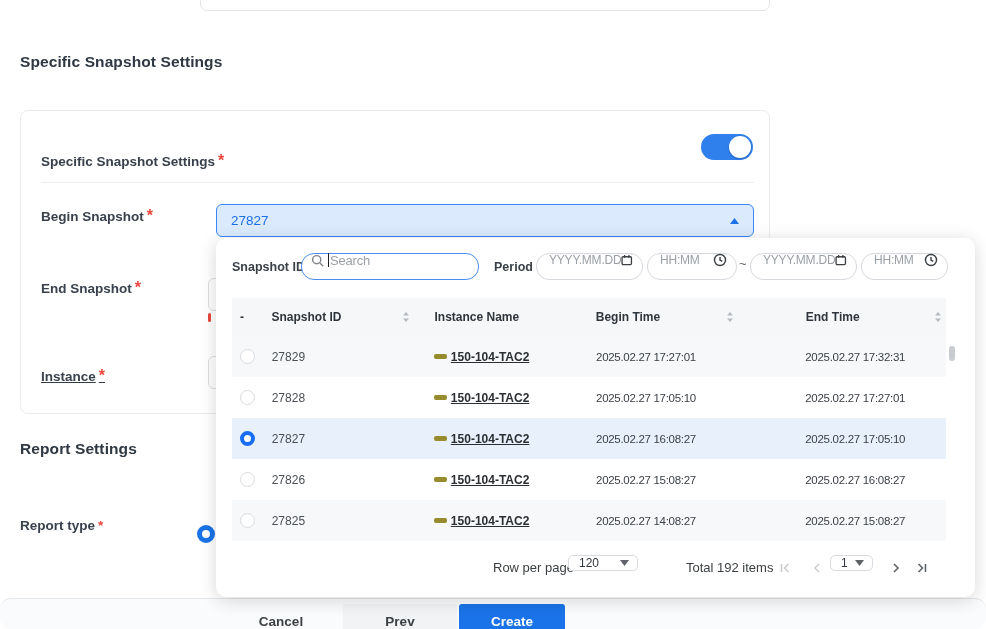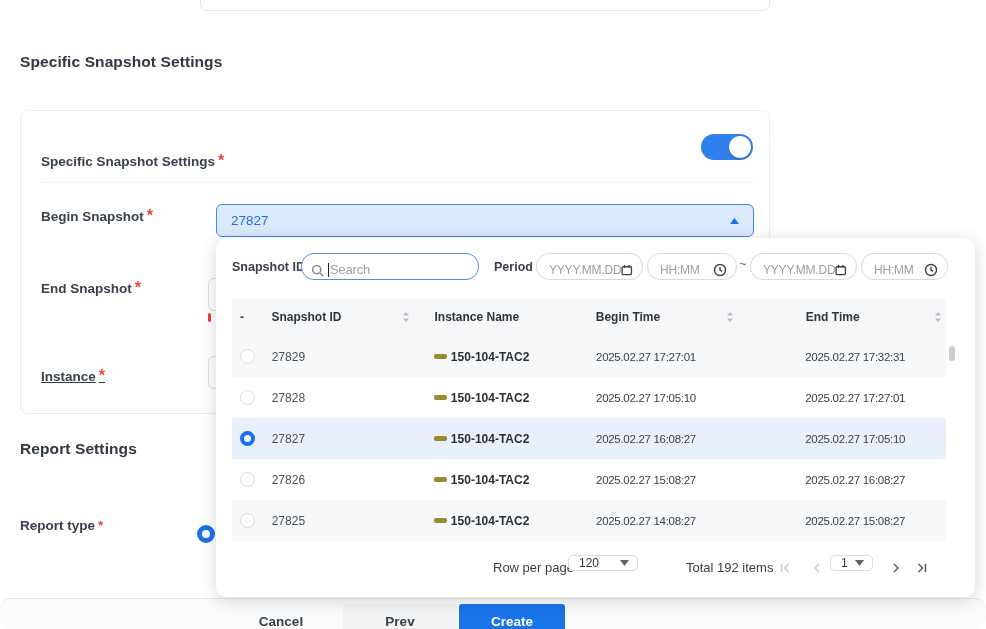--- a/index.html
+++ b/index.html
@@ -51,21 +51,21 @@
     font-size:13.5px; font-weight:700; cursor:pointer; border-radius:3px; }
   .btn-text { left:240px; width:82px; background:transparent; color:#3c4043; }
   .btn-gray { left:343px; width:114px; background:#f1f3f4; color:#3c4043; }
   .btn-blue { left:459px; width:106px; background:#1a73e8; color:#fff; }
 
   
   .panel { left:216px; top:238px; width:759px; height:359px; background:#fff;
     border-radius:10px; box-shadow:0 3px 18px rgba(0,0,0,.16); z-index:10; }
   .flt-label { position:absolute; font-size:12.5px; font-weight:700; color:#3a4149; }
   .pill { position:absolute; top:15px; height:27px; border:1px solid #d6d9dd; border-radius:13px;
-    background:#fff; display:flex; align-items:flex-end; padding:0 9px 2px 12px; cursor:text; }
+    background:#fff; display:flex; align-items:center; padding:0 9px 13px 12px; cursor:text; }
   .pill .ph { color:#9aa0a6; font-size:12px; flex:1; letter-spacing:-.2px; }
   .search-box { left:85px; width:178px; border:1.5px solid #4a8ff0; padding-left:9px; }
   .search-box .ph { font-size:13px; }
   .caret-bar { width:1px; height:14px; background:#202124; margin:0 1px 0 4px; }
   .tilde { position:absolute; left:523px; top:18px; color:#5f6368; font-size:13px; }
 
   
   .tbl { position:absolute; left:16px; top:60px; width:714px; }
   .thead { display:flex; height:38px; background:#f6f7f8; align-items:center;
     font-size:12px; font-weight:700; color:#2f353c; }
@@ -74,21 +74,21 @@
   .trow.selected { background:#e8f1fb; }
   .c0 { width:42px; padding-left:8px; display:flex; align-items:center; }
   .c1 { width:174px; display:flex; align-items:center; }
   .c2 { width:174px; display:flex; align-items:center; }
   .c3 { width:173px; display:flex; align-items:center; }
   .c4 { width:151px; display:flex; align-items:center;margin-left:48px; }
   .th-sort { justify-content:space-between; }
   .pr24 { padding-right:24px; } .pr4 { padding-right:4px; }
   .cell-id { font-size:12px; color:#4a4f55; }
   .inst-dash { width:13px; height:5px; border-radius:2px; background:#968b2d; margin-right:4px; }
-  .inst-name { font-size:12px; font-weight:700; color:#2b2f33; font-style:normal; }
+  .inst-name { font-size:12px; font-weight:700; color:#2b2f33; font-style:normal;text-decoration:underline; }
   .cell-time { font-size:11.5px; color:#3a3f45; letter-spacing:-.3px; }
   .radio { width:15px; height:15px; border-radius:50%; border:1.5px solid #d8dbdf; background:#fff; }
   .radio.sel { border:4.5px solid #1a6ef5; }
   .scroll-thumb { position:absolute; left:733px; top:108px; width:6px; height:15px;
     border-radius:3px; background:#c8ccd0; cursor:grab; }
 
   
   .pg-label { position:absolute; font-size:13px; color:#3c4043;margin-left:26px; }
   .pg-select { position:absolute; top:317px; height:16px; border:1px solid #d8dbdf; border-radius:5px;
     background:#fff; display:flex; align-items:center; padding:0 8px 0 10px; cursor:pointer;

